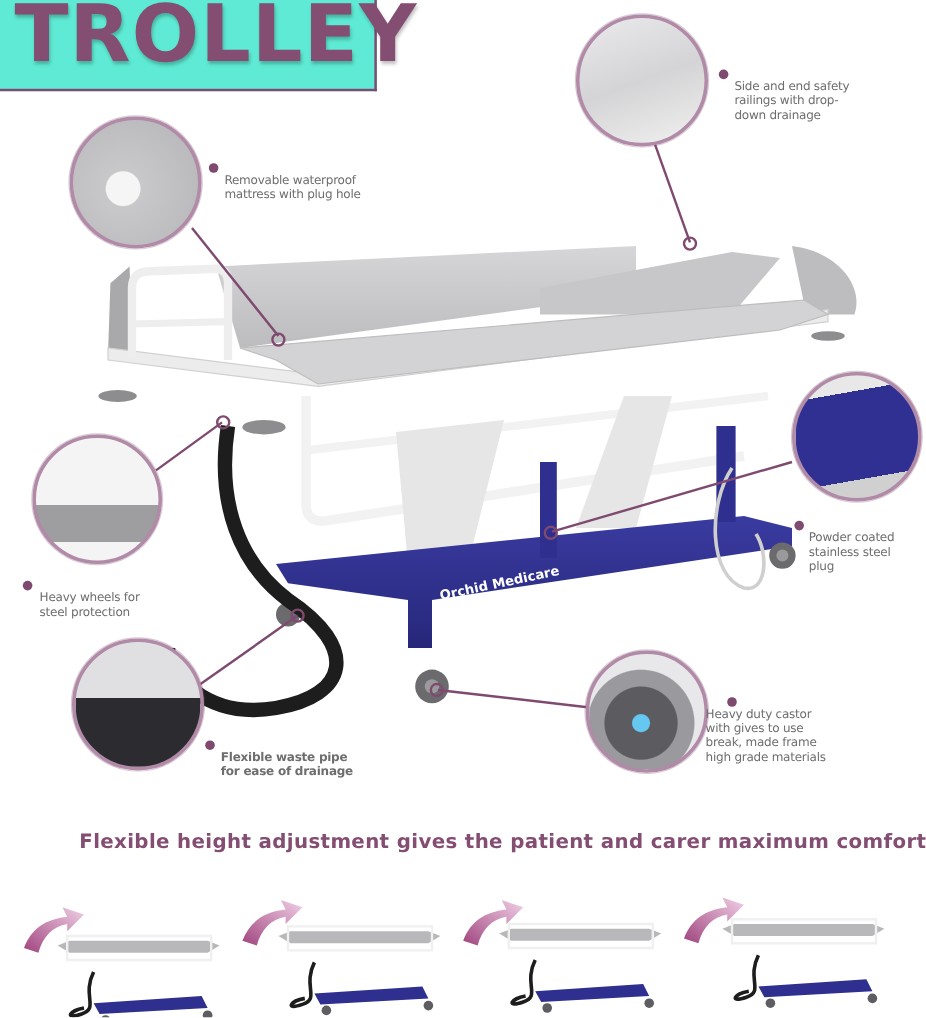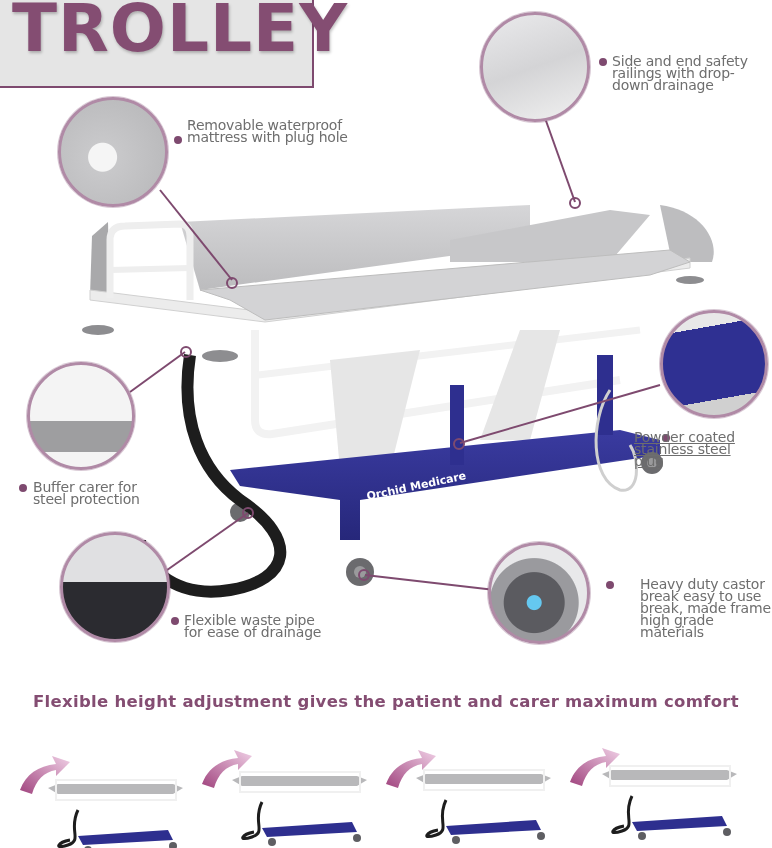--- a/index.html
+++ b/index.html
@@ -1,43 +1,43 @@
 <!DOCTYPE html>
 <html><head>
   <meta charset="utf-8">
   <style>
     * { box-sizing: border-box; margin: 0; padding: 0; }
     html, body { width: 772px; height: 848px; background: #ffffff; overflow: hidden; }
     body { position: relative; font-family: "Liberation Sans", sans-serif; }
 
     .title-box {
-      position: absolute; left: 0; top: 0; width: 314px; height: 88px;
-      background: #e5e5e5; border-right: 2px solid #7e4a6f; border-bottom: 2px solid #7e4a6f;
+      position: absolute; left: 0; top: 0; width: 314px; height: 76px;
+      background: #5eead4; border-right: 2px solid #7e4a6f; border-bottom: 2px solid #7e4a6f;
     }
     .title-text {
       position: absolute; left: 12px; top: -10px;
       font-family: "DejaVu Sans", sans-serif; font-weight: bold; font-size: 66px;
       letter-spacing: 1px; color: #844d72; text-shadow: 1px 2px 3px rgba(0,0,0,0.25);
     }
 
     .callout-text {
-      position: absolute; font-family: "DejaVu Sans", sans-serif; font-size: 14px;
-      line-height: 12px; color: #6e6e6e; letter-spacing: -0.2px;
+      position: absolute; font-family: "DejaVu Sans", sans-serif; font-size: 10px;
+      line-height: 12px; color: #6e6e6e; letter-spacing: -0.2px; margin-top: 12px;
     }
     .bullet {
       position: absolute; width: 8px; height: 8px; border-radius: 50%; background: #7e4a6f;
     }
 
     .circle {
       position: absolute; border-radius: 50%; border: 3px solid #b08aa6; overflow: hidden;
       box-shadow: 0 0 0 1px rgba(126,74,111,0.3);
     }
 
     .headline {
-      position: absolute; left: 0; width: 772px; top: 692px; text-align: center;
+      position: absolute; left: 0; width: 772px; top: 692px; text-align: right;
       font-family: "DejaVu Sans", sans-serif; font-weight: bold; font-size: 16.5px;
       letter-spacing: 0.3px; color: #844d72;
     }
 
     .brand {
       position: absolute; font-family: "DejaVu Sans", sans-serif; font-size: 11px; font-weight: bold;
       color: #ffffff; transform: rotate(-12deg); transform-origin: left bottom; white-space: nowrap;
     }
   </style>
 </head>
@@ -119,65 +119,65 @@
 
 <div class="circle" style="left:58px;top:97px;width:110px;height:110px;background:radial-gradient(circle at 40% 55%, #f5f5f5 0 14px, #c8c8ca 15px, #b5b5b7 100%);"></div>
 <div class="circle" style="left:480px;top:12px;width:110px;height:110px;background:linear-gradient(160deg,#eaeaec 0%, #d4d4d6 50%, #f0f0f0 100%);"></div>
 <div class="circle" style="left:660px;top:310px;width:108px;height:108px;background:linear-gradient(170deg,#e8e8e8 0 18%, #2f3092 18% 80%, #d0d0d0 80%);"></div>
 <div class="circle" style="left:27px;top:362px;width:108px;height:108px;background:linear-gradient(180deg,#f4f4f4 0 55%, #9e9ea0 55% 85%, #f4f4f4 85%);"></div>
 <div class="circle" style="left:60px;top:532px;width:110px;height:110px;background:linear-gradient(180deg,#e0e0e2 0 45%, #2b2b30 45%);"></div>
 <div class="circle" style="left:488px;top:542px;width:102px;height:102px;background:radial-gradient(circle at 45% 60%, #65c8f0 0 7px, #5b5b60 8px 30px, #9a9a9e 31px 44px, #e8e8ea 45px);"></div>
 
 <div>
   <div class="bullet" style="left:174px;top:136px;"></div>
-  <div class="callout-text" style="left:187px;top:119px;">
+  <div class="callout-text" style="left:187px;top:133px;">
     <div>Removable waterproof</div>
     <div>mattress with plug hole</div>
   </div>
 </div>
 
 <div>
   <div class="bullet" style="left:599px;top:58px;"></div>
   <div class="callout-text" style="left:612px;top:55px;">
     <div>Side and end safety</div>
     <div>railings with drop-</div>
     <div>down drainage</div>
   </div>
 </div>
 
 <div>
   <div class="bullet" style="left:662px;top:434px;"></div>
-  <div class="callout-text" style="left:634px;top:431px;text-decoration:underline;">
+  <div class="callout-text" style="left:674px;top:431px;">
     <div>Powder coated</div>
     <div>stainless steel</div>
     <div>plug</div>
   </div>
 </div>
 
 <div>
   <div class="bullet" style="left:19px;top:484px;"></div>
   <div class="callout-text" style="left:33px;top:481px;">
-    <div>Buffer carer for</div>
+    <div>Heavy wheels for</div>
     <div>steel protection</div>
   </div>
 </div>
 
 <div>
   <div class="bullet" style="left:171px;top:617px;"></div>
-  <div class="callout-text" style="left:184px;top:614px;">
+  <div class="callout-text" style="left:184px;top:614px;font-weight:bold;">
     <div>Flexible waste pipe</div>
     <div>for ease of drainage</div>
   </div>
 </div>
 
 <div>
   <div class="bullet" style="left:606px;top:581px;"></div>
-  <div class="callout-text" style="left:640px;top:578px;">
+  <div class="callout-text" style="left:588px;top:578px;">
     <div>Heavy duty castor</div>
-    <div>break easy to use</div>
+    <div>with gives to use</div>
     <div>break, made frame</div>
     <div>high grade materials</div>
   </div>
 </div>
 
 <div class="headline">Flexible height adjustment gives the patient and carer maximum comfort</div>
 
 <svg style="position:absolute;left:0;top:740px" width="772" height="108" viewBox="0 0 772 108">
   <defs>
     <linearGradient id="arrowg" x1="0" y1="1" x2="1" y2="0">

